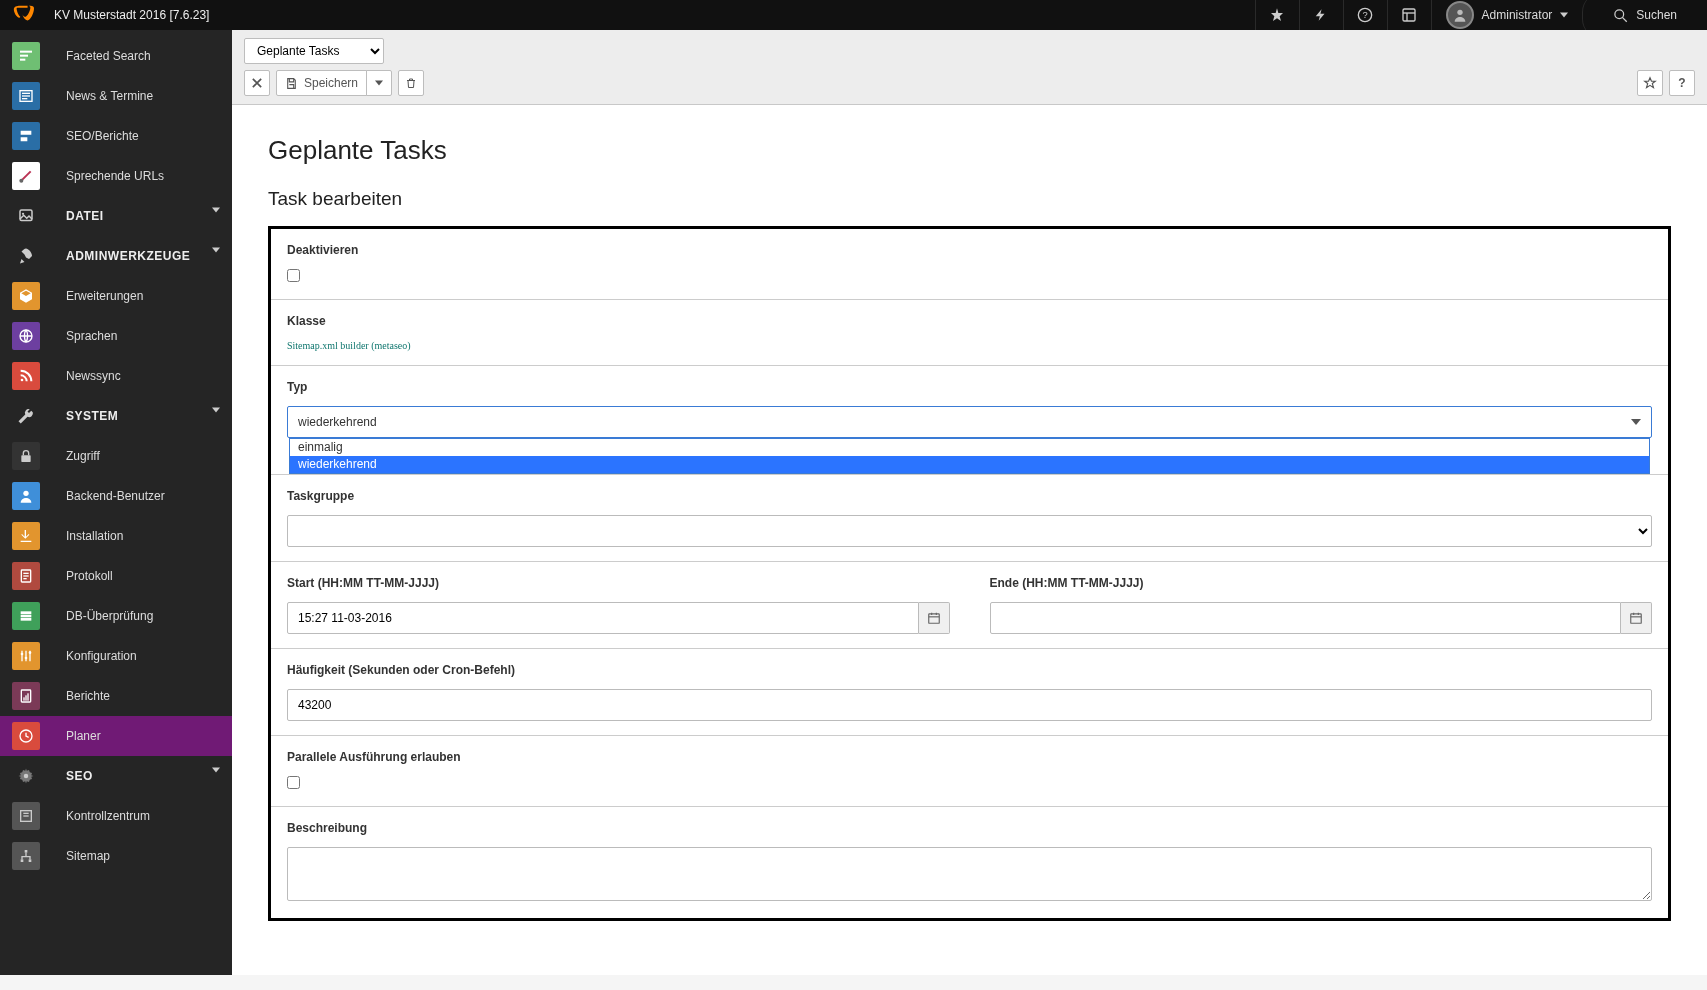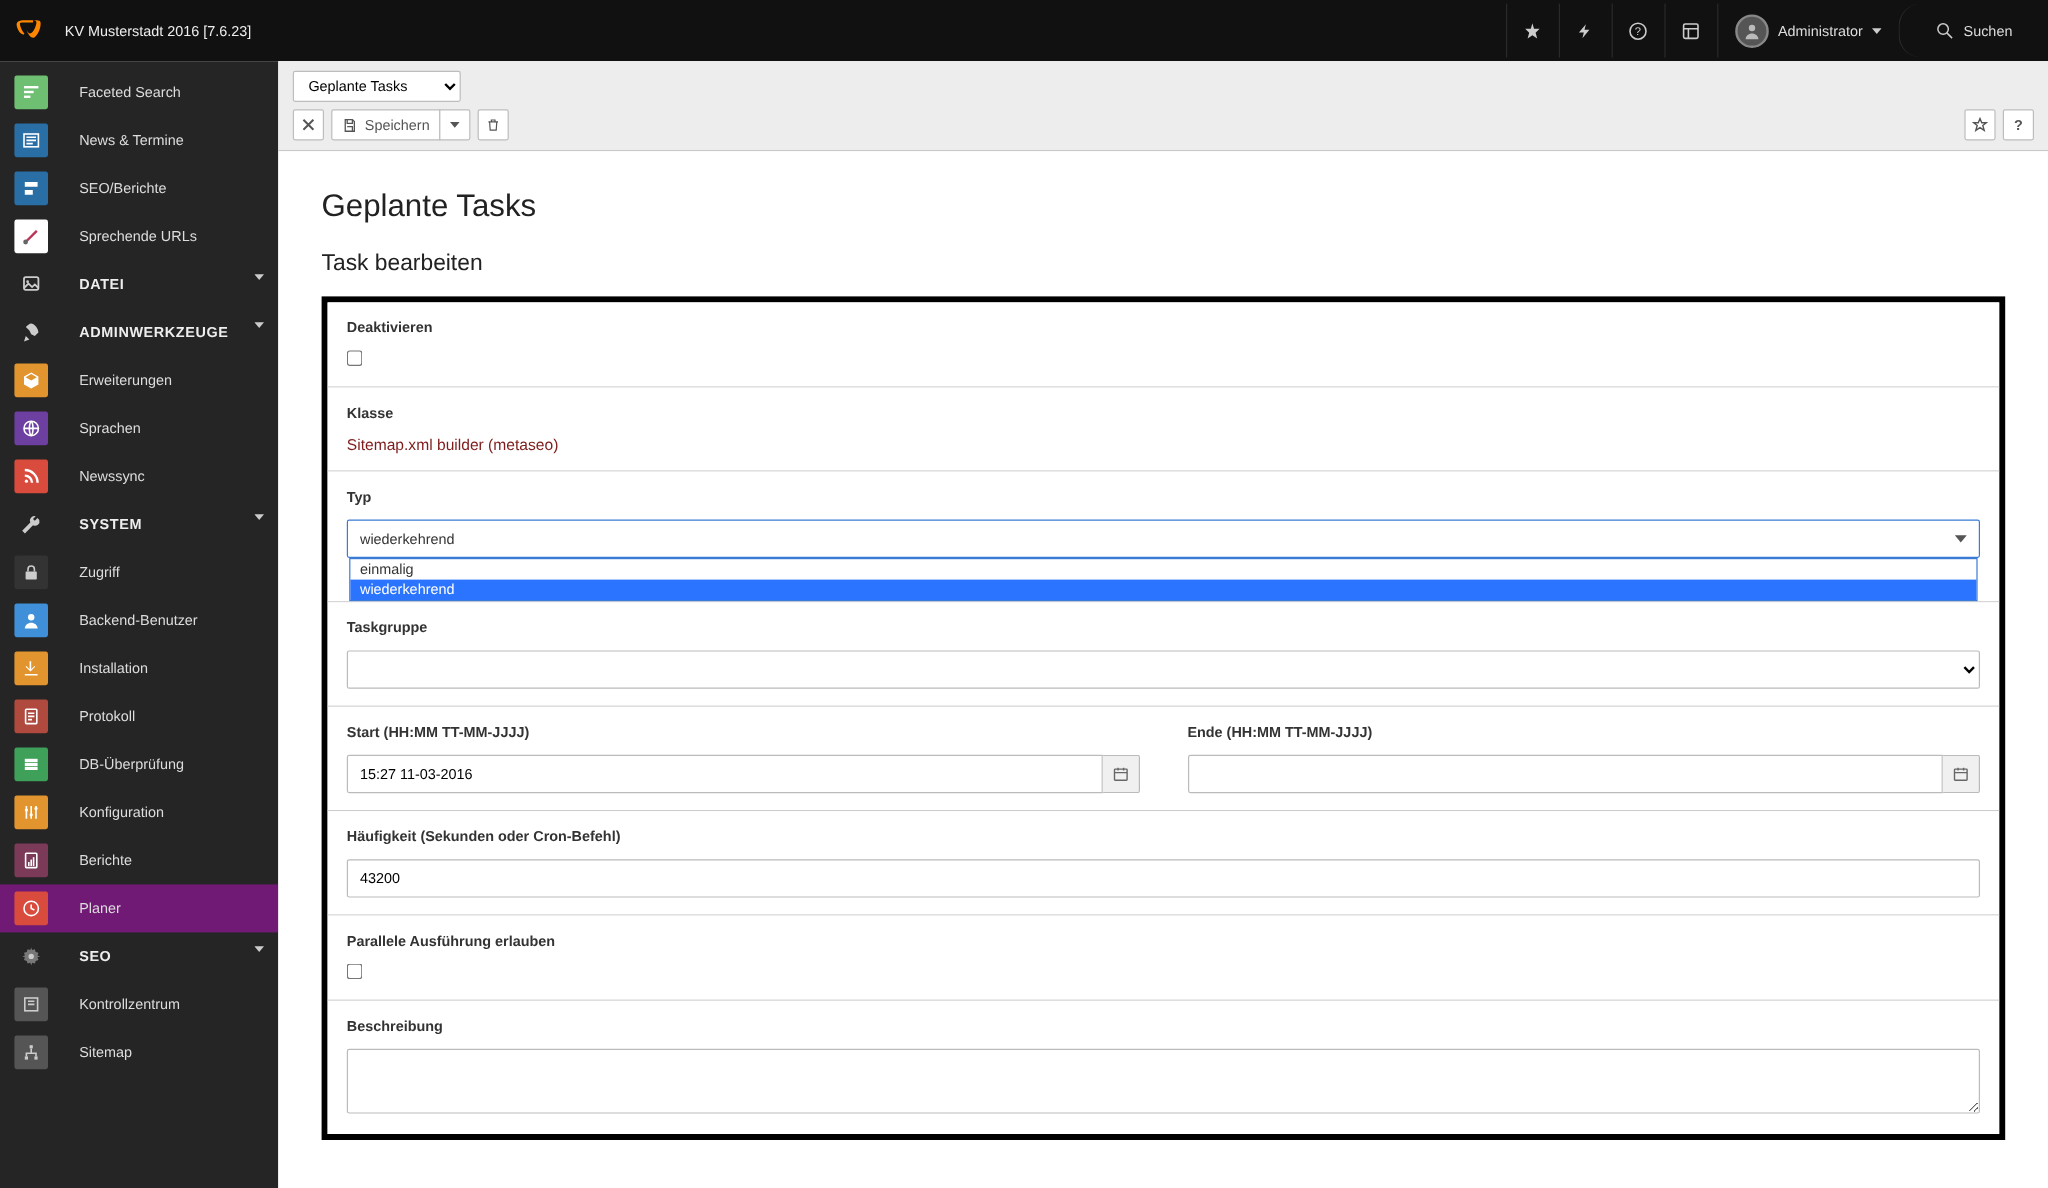--- a/index.html
+++ b/index.html
@@ -8,21 +8,21 @@
   font-size: 12px;
   color: #333;
   background: #f5f5f5;
   width: 1707px;
   overflow-x: hidden;
 }
 
 
 .topbar {
   background: #111;
-  height: 51px;
+  height: 30px;
   display: flex;
   align-items: center;
   color: #fff;
   padding-left: 10px;
   justify-content: center;
 }
 .topbar .logo {
   width: 26px;
   height: 26px;
   display: flex;
@@ -146,31 +146,31 @@
 
 .page {
   background: #fff;
   padding: 30px 36px;
   flex: 1;
 }
 .page h1 { font-size: 26px; font-weight: normal; color: #222; margin-bottom: 22px; }
 .page h2 { font-size: 19px; font-weight: normal; color: #222; margin-bottom: 16px; }
 
 .form-block {
-  border: 5px solid #000000;
+  border: 3px solid #000000;
 }
 .form-row {
   border-bottom: 1px solid #ccc;
   padding: 14px 16px;
   background: #fff;
   position: relative;
 }
 .form-row:last-child { border-bottom: none; }
 .form-label { font-weight: bold; font-size: 12px; margin-bottom: 12px; display: block; }
-.form-static { font-size: 13px; color: #7f1d1d; }
+.form-static { font-size: 10px; color: #0f766e; font-family: Liberation Serif, serif; }
 .cbx { margin-top: 0; }
 select.form-control, input.form-control, textarea.form-control {
   width: 100%;
   border: 1px solid #bbb;
   border-radius: 2px;
   height: 32px;
   font-size: 12px;
   padding: 0 10px;
   background: #fff;
 }

